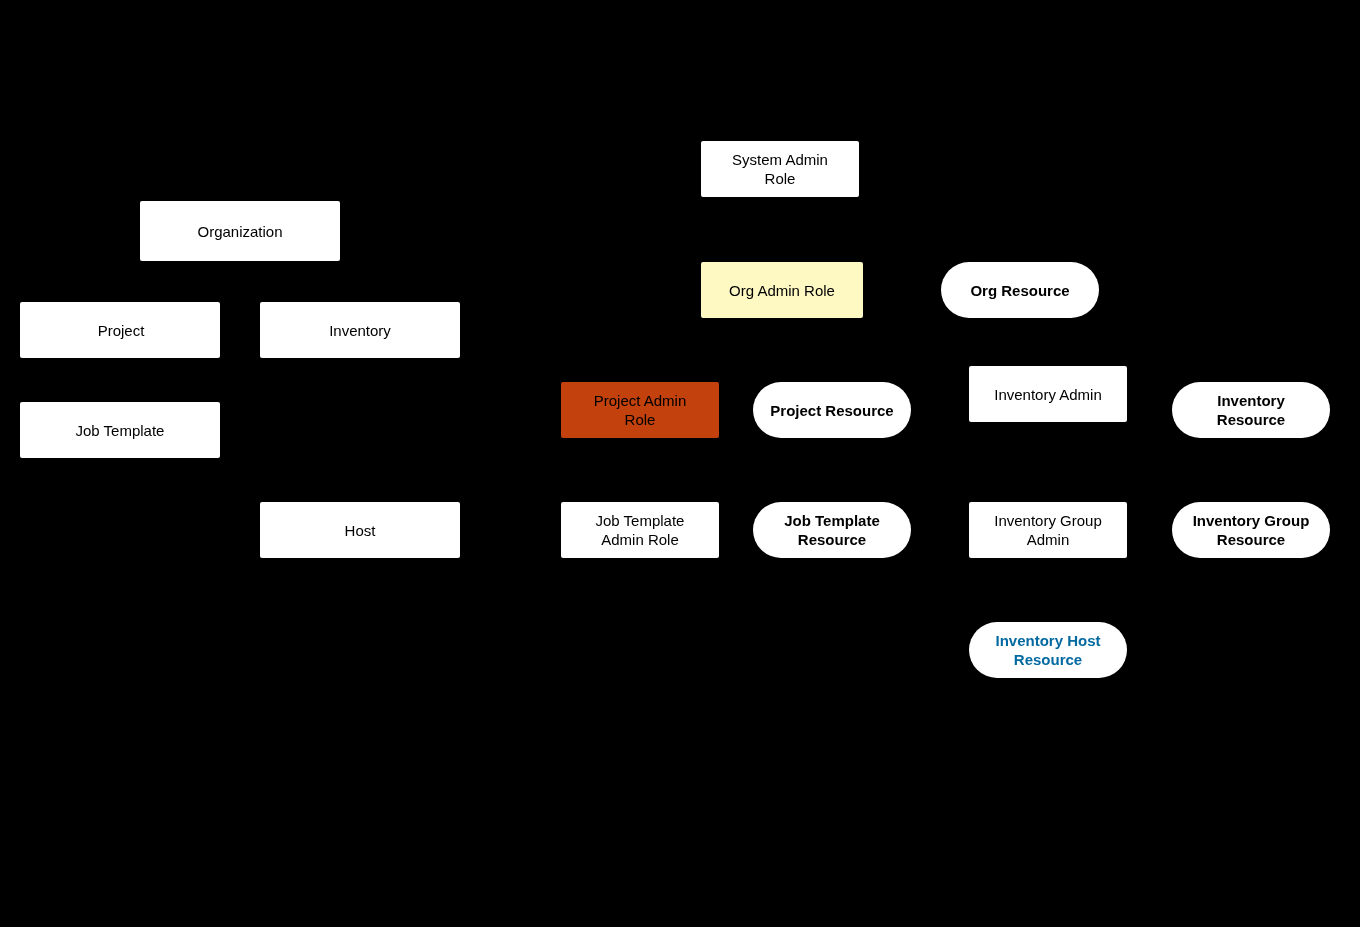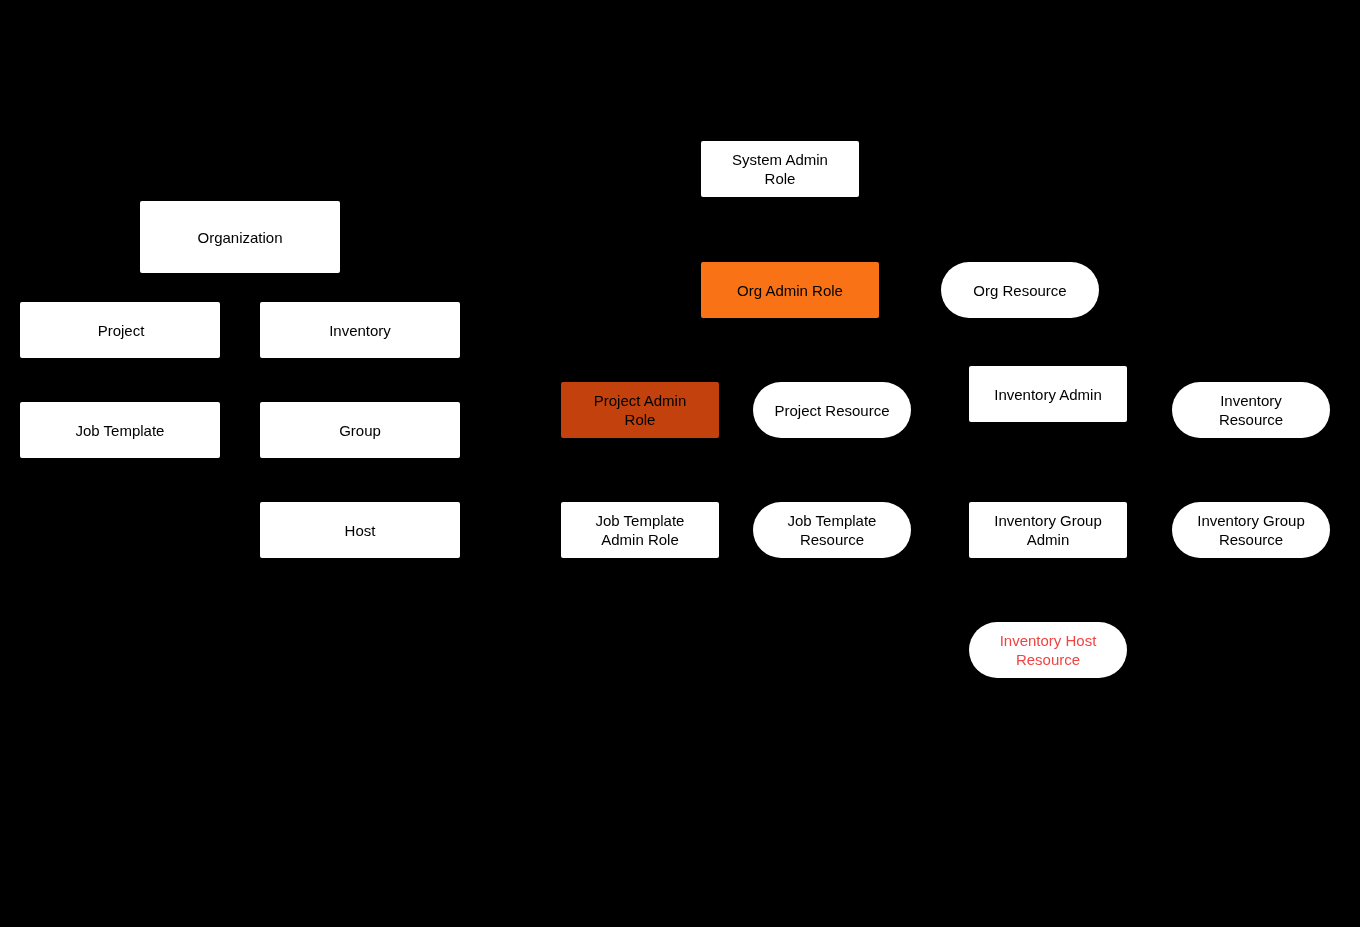--- a/index.html
+++ b/index.html
@@ -27,45 +27,45 @@
     line-height: 19px;
     box-sizing: border-box;
     padding: 2px 6px;
     white-space: pre-line;
   }
   .node.rect {
     border-radius: 2px;
   }
   .node.pill {
     border-radius: 999px;
+    font-weight: bold;
   }
 </style>
 </head>
 <body>
 
 <div id="canvas">
-    <div class="node rect" style="left: 140px; top: 201px; width: 200px; height: 72px; background: rgb(255, 255, 255); color: rgb(0, 0, 0);">Organization</div>
+    <div class="node rect" style="left: 140px; top: 201px; width: 200px; height: 60px; background: rgb(255, 255, 255); color: rgb(0, 0, 0);">Organization</div>
     <div class="node rect" style="left: 20px; top: 302px; width: 200px; height: 56px; background: rgb(255, 255, 255); color: rgb(0, 0, 0); padding-left: 8px;">Project</div>
     <div class="node rect" style="left: 260px; top: 302px; width: 200px; height: 56px; background: rgb(255, 255, 255); color: rgb(0, 0, 0);">Inventory</div>
     <div class="node rect" style="left: 20px; top: 402px; width: 200px; height: 56px; background: rgb(255, 255, 255); color: rgb(0, 0, 0);">Job Template</div>
-    <div class="node rect" style="left: 260px; top: 402px; width: 200px; height: 56px; background: rgb(255, 255, 255); color: rgb(0, 0, 0);">Group</div>
     <div class="node rect" style="left: 260px; top: 502px; width: 200px; height: 56px; background: rgb(255, 255, 255); color: rgb(0, 0, 0);">Host</div>
     <div class="node rect" style="left: 701px; top: 141px; width: 158px; height: 56px; background: rgb(255, 255, 255); color: rgb(0, 0, 0);">System Admin
 Role</div>
-    <div class="node rect" style="left: 701px; top: 262px; width: 178px; height: 56px; background: #f97316; color: rgb(0, 0, 0);">Org Admin Role</div>
+    <div class="node rect" style="left: 701px; top: 262px; width: 162px; height: 56px; background: #fef9c3; color: rgb(0, 0, 0);">Org Admin Role</div>
     <div class="node pill" style="left: 941px; top: 262px; width: 158px; height: 56px; background: rgb(255, 255, 255); color: rgb(0, 0, 0);">Org Resource</div>
     <div class="node rect" style="left: 561px; top: 382px; width: 158px; height: 56px; background: #c2410c; color: rgb(0, 0, 0);">Project Admin
 Role</div>
     <div class="node pill" style="left: 753px; top: 382px; width: 158px; height: 56px; background: rgb(255, 255, 255); color: rgb(0, 0, 0);">Project Resource</div>
     <div class="node rect" style="left: 969px; top: 366px; width: 158px; height: 56px; background: rgb(255, 255, 255); color: rgb(0, 0, 0);">Inventory Admin</div>
     <div class="node pill" style="left: 1172px; top: 382px; width: 158px; height: 56px; background: rgb(255, 255, 255); color: rgb(0, 0, 0);">Inventory
 Resource</div>
     <div class="node rect" style="left: 561px; top: 502px; width: 158px; height: 56px; background: rgb(255, 255, 255); color: rgb(0, 0, 0);">Job Template
 Admin Role</div>
     <div class="node pill" style="left: 753px; top: 502px; width: 158px; height: 56px; background: rgb(255, 255, 255); color: rgb(0, 0, 0);">Job Template
 Resource</div>
     <div class="node rect" style="left: 969px; top: 502px; width: 158px; height: 56px; background: rgb(255, 255, 255); color: rgb(0, 0, 0);">Inventory Group
 Admin</div>
     <div class="node pill" style="left: 1172px; top: 502px; width: 158px; height: 56px; background: rgb(255, 255, 255); color: rgb(0, 0, 0);">Inventory Group
 Resource</div>
-    <div class="node pill" style="left: 969px; top: 622px; width: 158px; height: 56px; background: rgb(255, 255, 255); color: #ef4444;">Inventory Host
+    <div class="node pill" style="left: 969px; top: 622px; width: 158px; height: 56px; background: rgb(255, 255, 255); color: #0369a1;">Inventory Host
 Resource</div>
   </div>
 
 </body></html>

